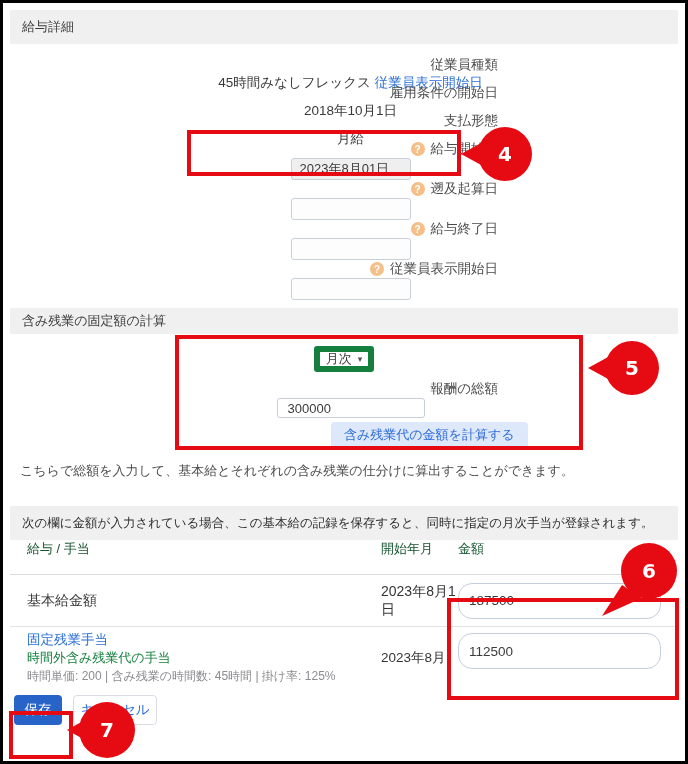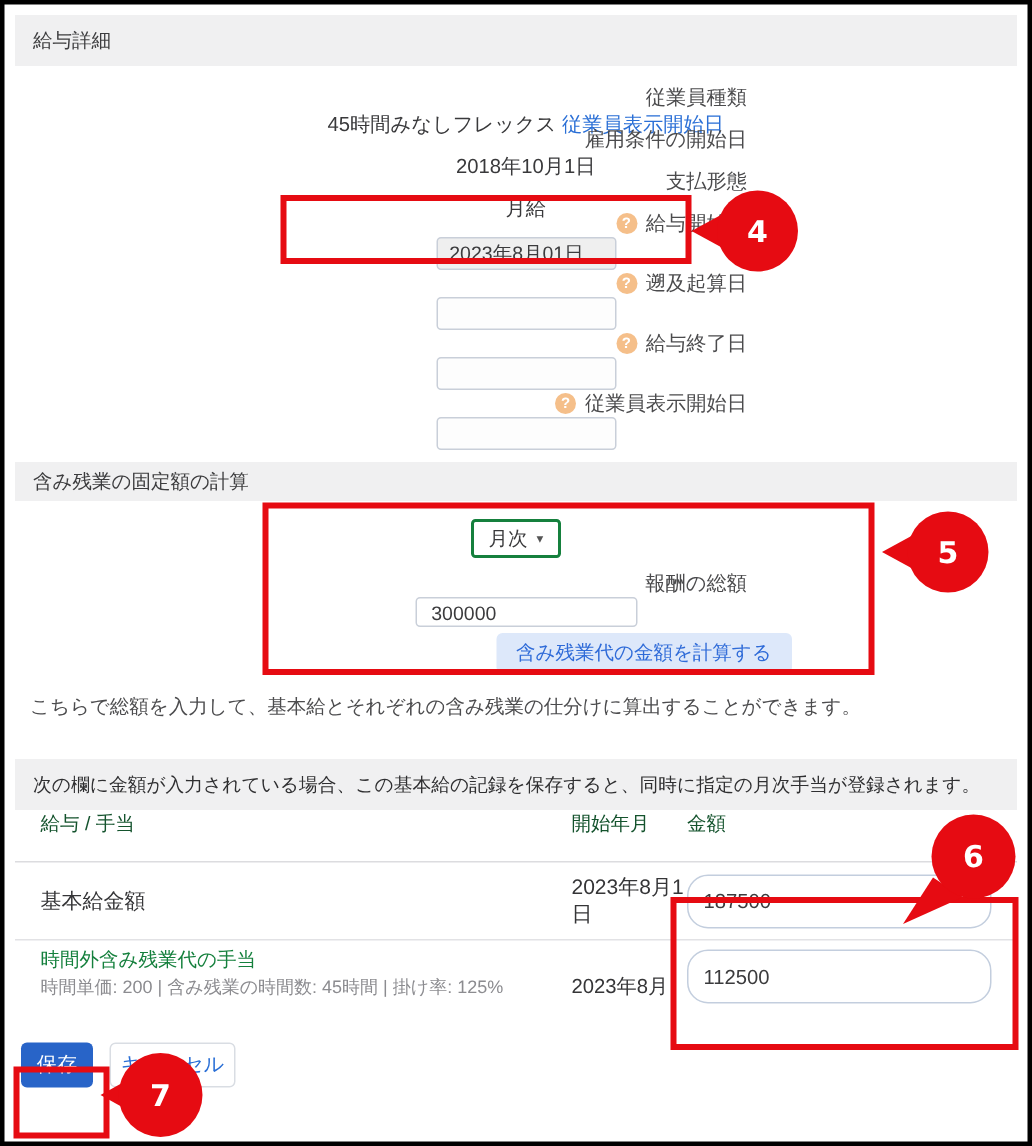--- a/index.html
+++ b/index.html
@@ -48,21 +48,21 @@
     background: #fdfdfd; outline: none;
     font-family: inherit;
   }
   .date-input.filled { background: #efefef; }
 
   .s2-row-dd { height: 34px; margin-top: 12px; }
   .s2-row-amt { height: 38px; }
   .s2-row-btn { height: 34px; display:flex; align-items:center; padding-left: 321px; }
   .select-box {
     width: 60px; height: 26px;
-    border: 2px solid #15803d; border-radius: 3px;
+    border: 6px solid #15803d; border-radius: 3px;
     background: #fff; display: flex; align-items: center; justify-content: center;
     gap: 6px; font-size: 13px; color: #39393b; cursor: pointer;
   }
   .select-box .caret { font-size: 9px; color: #555; }
   .money-input {
     margin-left: 13px;
     width: 148px; height: 28px;
     border: 1px solid #c9cfd9; border-radius: 3px;
     font-size: 13px; color: #3b3b3d; padding: 0 10px;
     background: #fff; outline: none; font-family: inherit;
@@ -226,20 +226,21 @@
   <div class="trow1">
     <div class="c1">基本給金額</div>
     <div class="c2">2023年8月1日</div>
     <div class="c3">
       <input class="amount-input" value="187500" style="">
     </div>
   </div>
 
   <div class="trow2">
     <div class="c1">
+      <div class="l1"><a href="#" class="link">固定残業手当</a></div>
       <div class="l2">時間外含み残業代の手当</div>
       <div class="l3">時間単価: 200 | 含み残業の時間数: 45時間 | 掛け率: 125%</div>
     </div>
     <div class="c2">2023年8月</div>
     <div class="c3">
       <input class="amount-input" value="112500" style="">
     </div>
   </div>
 
   <div class="footer">

